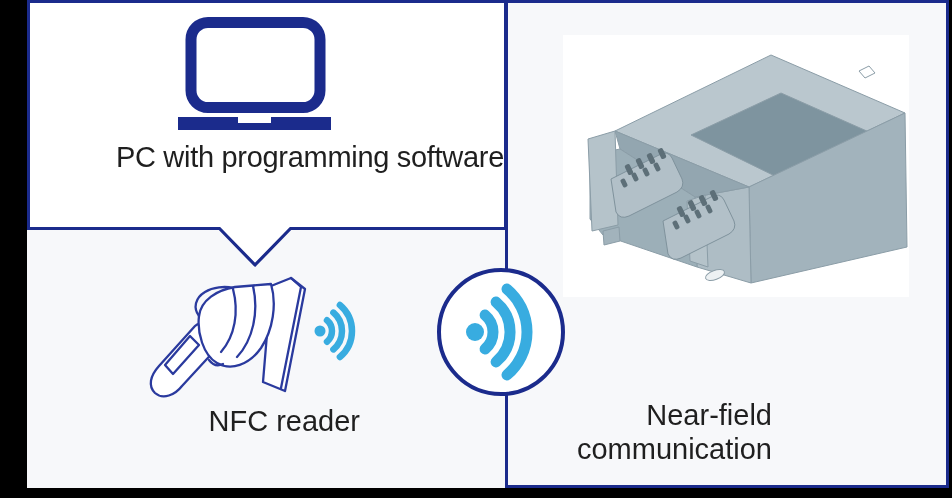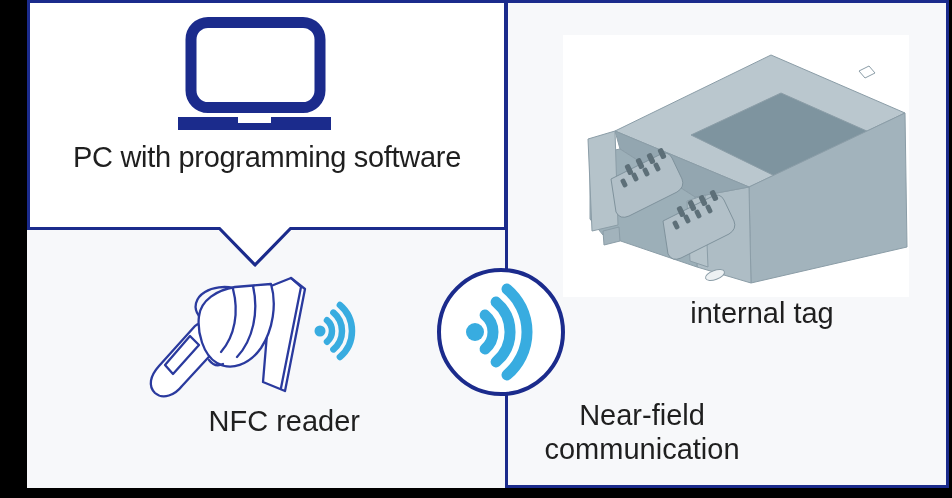--- a/index.html
+++ b/index.html
@@ -9,21 +9,21 @@
   }
   .abs{position:absolute;}
   
   #bubble{
     left:27px;top:0;width:474px;height:224px;background:#ffffff;
     border:3px solid #1b2b8c;z-index:1;
   }
   #bubble-tail{left:217px;top:226px;width:76px;height:44px;z-index:2;}
   #laptop-icon{left:172px;top:10px;width:164px;height:124px;z-index:2;}
   #pc-label{
-    left:30px;top:141px;width:474px;text-align:center;
+    left:30px;top:141px;width:474px;text-align:right;
     font-size:29px;letter-spacing:-0.3px;z-index:2;
   }
   
   #reader-area{left:27px;top:230px;width:478px;height:258px;background:#f7f8fa;z-index:0;}
   #nfc-reader-icon{left:135px;top:272px;width:172px;height:136px;z-index:1;}
   #nfc-waves-small{left:312px;top:300px;width:52px;height:64px;z-index:1;}
   #nfc-reader-label{left:140px;top:405px;width:220px;text-align:right;font-size:29px;z-index:1;}
   
   #driver-panel{
     left:505px;top:0;width:438px;height:482px;background:#f7f8fa;
@@ -35,21 +35,21 @@
     left:587px;top:296px;width:350px;text-align:center;
     font-size:29px;line-height:34px;z-index:3;
   }
   
   #nfc-circle{
     left:437px;top:268px;width:120px;height:120px;border-radius:50%;
     background:#ffffff;border:4px solid #1b2b8c;z-index:3;
   }
   #nfc-circle svg{position:absolute;left:10px;top:4px;}
   #near-field-label{
-    left:512px;top:398px;width:260px;text-align:center;
+    left:512px;top:398px;width:260px;text-align:right;
     font-size:29px;line-height:34px;z-index:3;
   }
   .line{display:block;}
 </style>
 </head>
 <body>
 
 <div id="canvas">
 
   <div id="bubble" class="abs"></div>
@@ -149,21 +149,20 @@
             </g>
           </g>
 
           <ellipse cx="152" cy="240" rx="10" ry="4.5" transform="rotate(-20 152 240)" fill="#edf1f3"></ellipse>
         </g>
       </svg>
     </div>
   </div>
 
   <div id="driver-label" class="abs">
-    <span class="line">internal tag</span>
   </div>
 
   <div id="nfc-circle" class="abs">
     <svg width="112" height="112" viewBox="0 0 112 112">
       <circle cx="24" cy="56" r="9" fill="#38ace0"></circle>
       <g stroke="#38ace0" stroke-width="11" fill="none" stroke-linecap="round">
         <path d="M34.1,39.1 A22 22 0 0 1 34.1,72.9"></path>
         <path d="M45.1,26.1 A39 39 0 0 1 45.1,85.9"></path>
         <path d="M56,13.1 A56 56 0 0 1 56,98.9"></path>
       </g>

